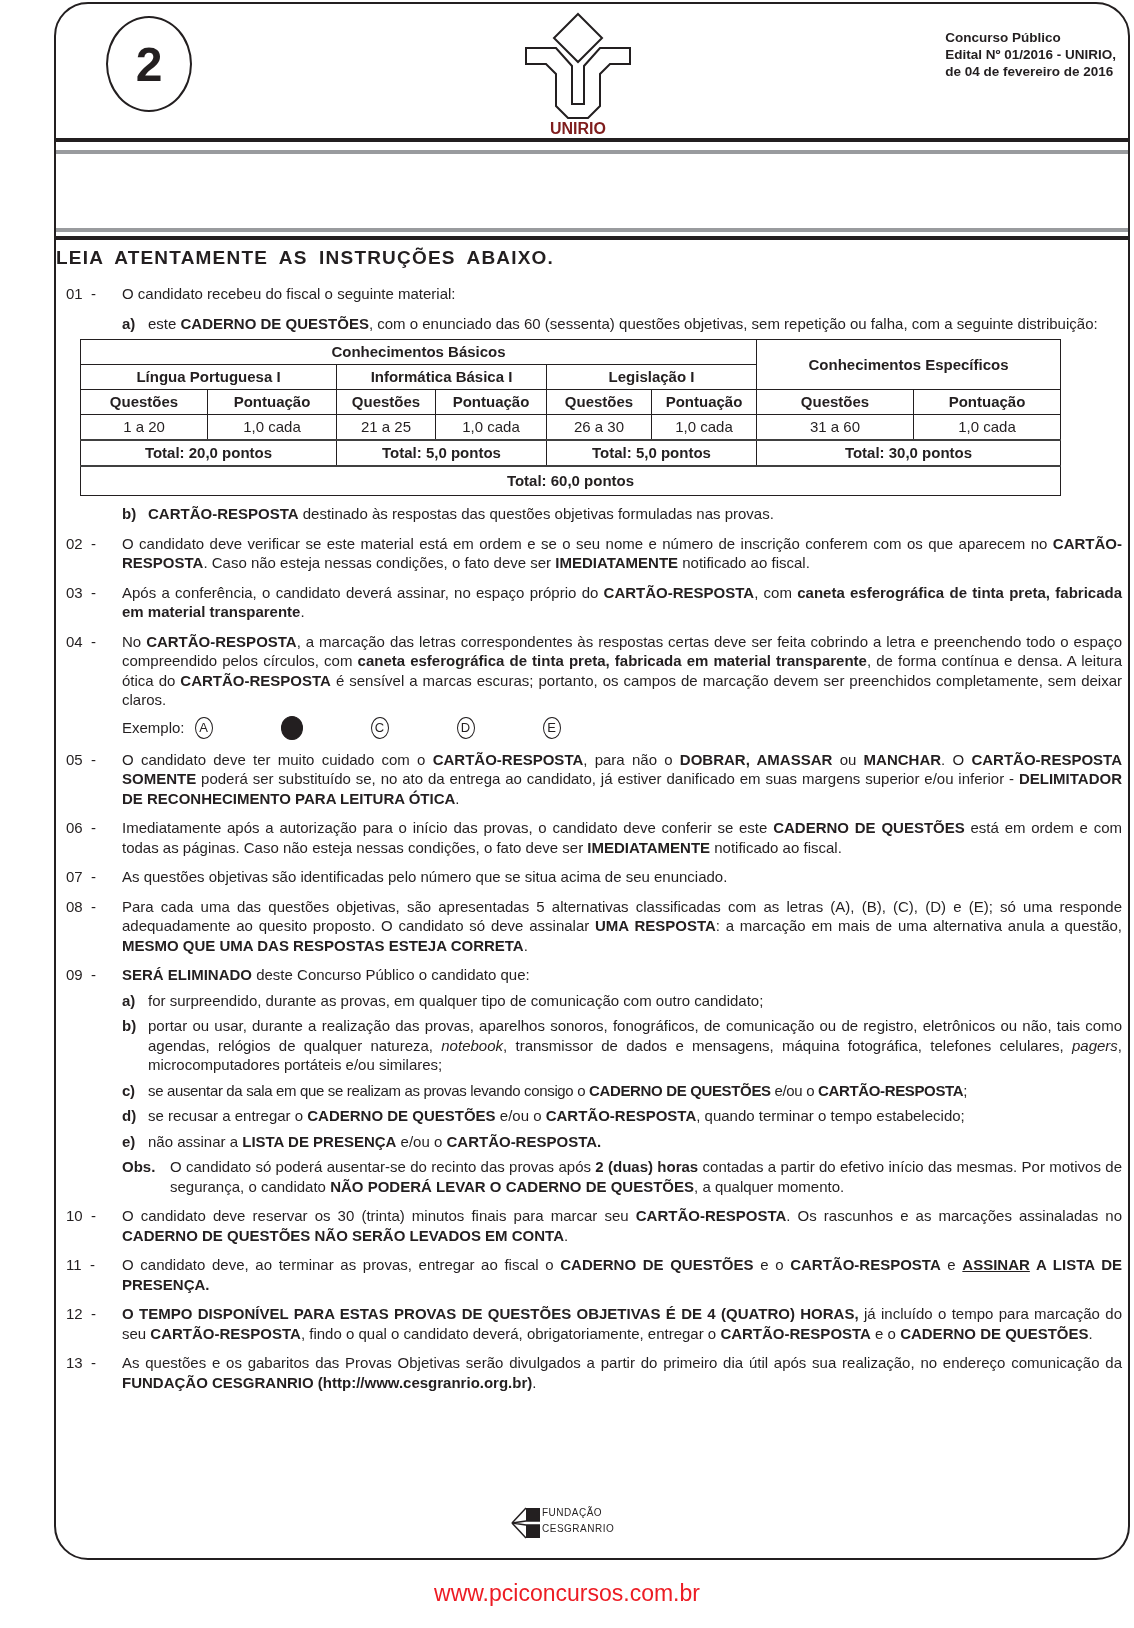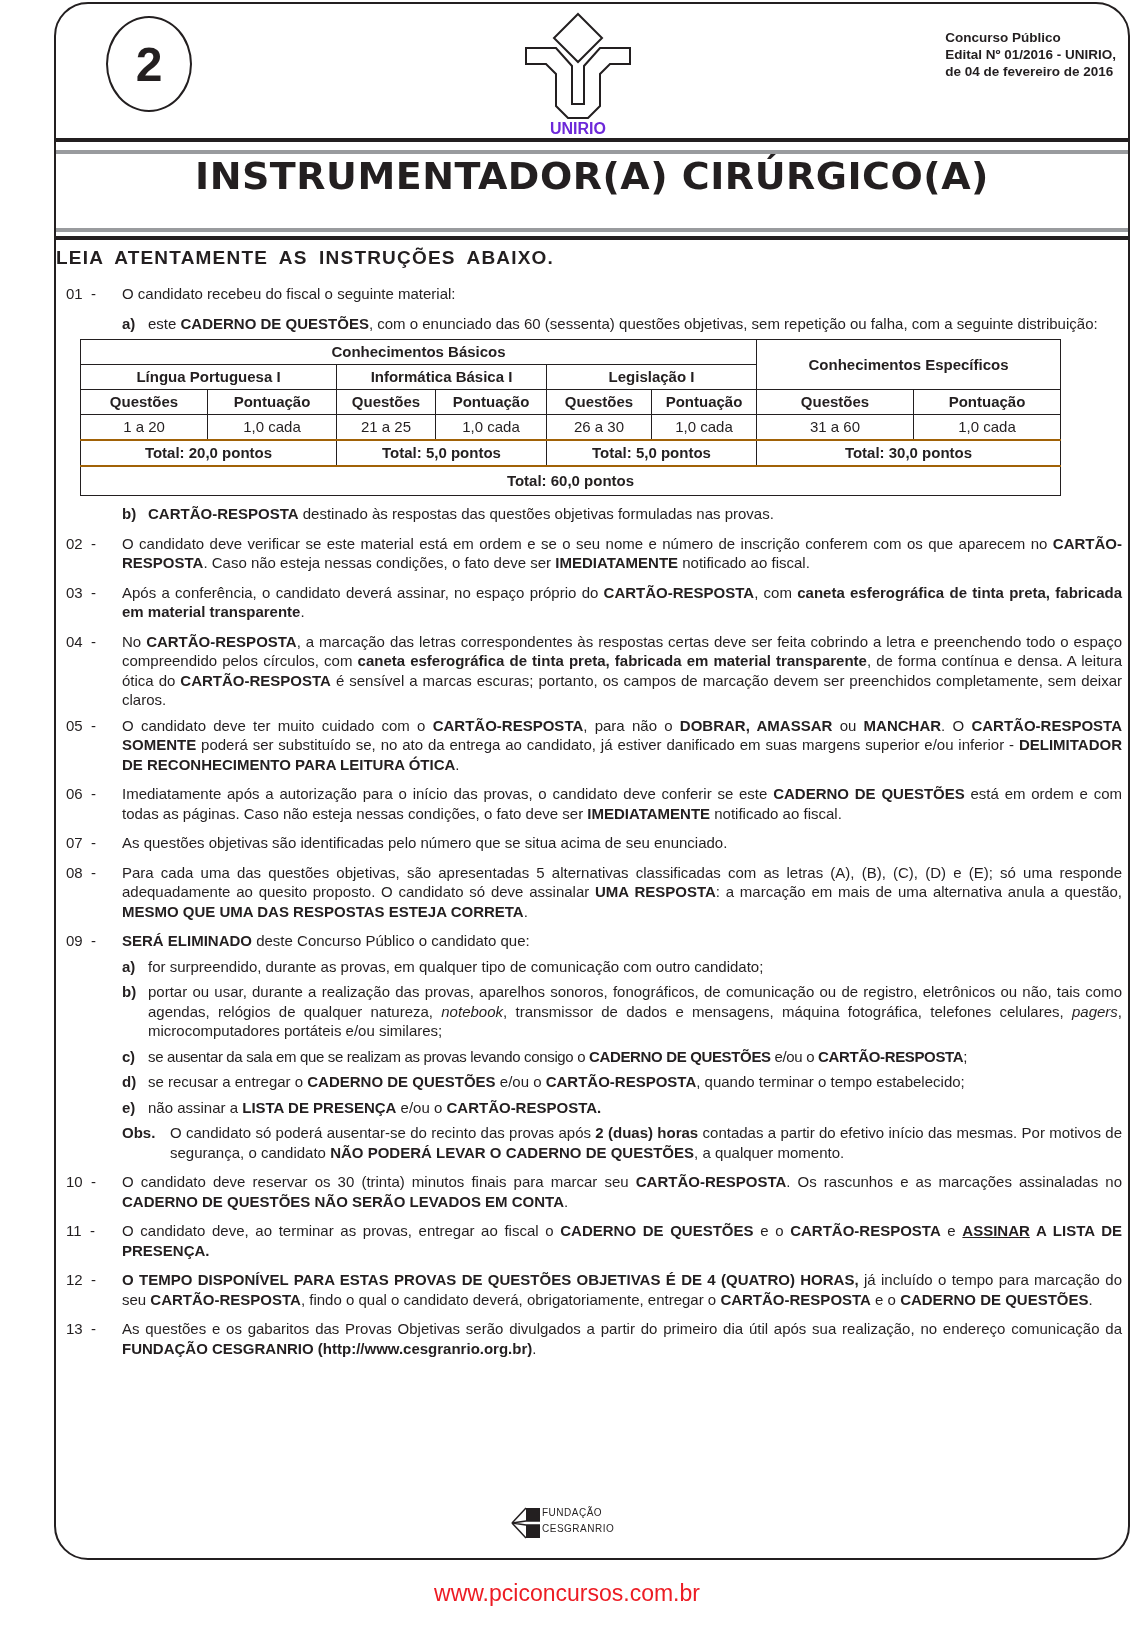--- a/index.html
+++ b/index.html
@@ -8,41 +8,41 @@
   .page-frame { position: absolute; left: 54px; top: 2px; width: 1076px; height: 1558px;
                 border: 2px solid #231f20; border-radius: 34px; box-sizing: border-box; }
   .header { position: absolute; left: 0; top: 0; width: 100%; height: 140px; }
   .number-circle { position: absolute; left: 50px; top: 12px; width: 86px; height: 96px;
                    border: 2px solid #231f20; border-radius: 50%; box-sizing: border-box;
                    display: flex; align-items: center; justify-content: center;
                    font-weight: bold; font-size: 48px; }
   .logo { position: absolute; left: 462px; top: 6px; width: 120px; height: 128px; }
   .logo svg { display: block; }
   .logo-text { position: absolute; left: 0; top: 110px; width: 100%; text-align: center;
-               color: #6d28d9; font-weight: bold; font-size: 16px; }
+               color: #7f1d1d; font-weight: bold; font-size: 16px; }
   .edital { position: absolute; right: 12px; top: 25px; text-align: left; font-weight: bold;
             font-size: 13.5px; line-height: 17px; }
   .rule-black { position: absolute; left: 0; width: 100%; height: 4px; background: #231f20; }
   .rule-grey { position: absolute; left: 0; width: 100%; height: 4px; background: #999b9e; }
   .title { position: absolute; left: 0; top: 150px; width: 100%; text-align: center;
            font-family: "DejaVu Sans", sans-serif; font-weight: bold; font-size: 38px; letter-spacing: 0.5px; }
   .instr-heading { position: absolute; left: 0; top: 243px; width: 100%; text-align: left;
                    font-weight: bold; font-size: 19px; letter-spacing: 1.2px; word-spacing: 5px; }
   .content { position: absolute; left: 10px; top: 280px; width: 1056px; font-size: 15px; line-height: 19.5px; }
   .item { display: flex; margin-bottom: 10px; text-align: justify; }
   .item .num { width: 56px; flex: 0 0 56px; font-weight: normal; white-space: pre; }
   .item .txt { flex: 1; }
   .sub { display: flex; margin-left: 56px; margin-bottom: 6px; text-align: justify; }
   .sub .lbl { width: 26px; flex: 0 0 26px; font-weight: bold; }
   .sub .txt { flex: 1; }
   b { font-weight: bold; margin-top: 20px; }
   table.dist { border-collapse: collapse; margin: 4px 0 8px 14px; width: 981px; font-size: 15px; }
   table.dist td { border: 1px solid #231f20; text-align: center; height: 24px; padding: 0; }
   table.dist tr.th td { font-weight: bold; }
-  table.dist .thick-top td { border-top: 2px solid #a16207; }
+  table.dist .thick-top td { border-top: 2px solid #404040; }
   .example { display: flex; align-items: center; margin: 2px 0 10px 56px; }
   .bubble { width: 18px; height: 22px; border: 1.5px solid #231f20; border-radius: 50%;
             display: inline-flex; align-items: center; justify-content: center; font-size: 13px;
             margin-right: 68px; box-sizing: border-box; }
   .bubble.filled { background: #231f20; width: 22px; height: 24px; }
   .footer-logo { position: absolute; left: 510px; top: 1505px; width: 130px; height: 36px; }
   .footer-logo .fl-text { position: absolute; left: 32px; top: 0; font-size: 10px; line-height: 16px; letter-spacing: 0.5px; }
   .watermark-url { position: absolute; left: 0; top: 1580px; width: 1134px; text-align: center;
                    color: #ed1c24; font-size: 23px; }
   u { text-decoration: underline; }
@@ -61,21 +61,20 @@
       <div class="logo-text">UNIRIO</div>
     </div>
     <div class="edital">
       <div>Concurso Público</div>
       <div>Edital Nº 01/2016 - UNIRIO,</div>
       <div>de 04 de fevereiro de 2016</div>
     </div>
   </div>
   <div class="rule-black" style="top:134px;"></div>
   <div class="rule-grey" style="top:146px;"></div>
-  <div class="title">INSTRUMENTADOR(A) CIRÚRGICO(A)</div>
   <div class="rule-grey" style="top:224px;"></div>
   <div class="rule-black" style="top:232px;"></div>
 
   <div class="instr-heading">LEIA ATENTAMENTE AS INSTRUÇÕES ABAIXO.</div>
 
   <div class="content">
     <div class="item">
       <span class="num">01  -</span>
       <span class="txt">O candidato recebeu do fiscal o seguinte material:</span>
     </div>
@@ -140,20 +139,28 @@
     <div class="item">
       <span class="num">03  -</span>
       <span class="txt"><span>Após a conferência, o candidato deverá assinar, no espaço próprio do </span><b>CARTÃO-RESPOSTA</b><span>, com </span><b>caneta esferográfica de tinta preta, fabricada em material transparente</b><span>.</span></span>
     </div>
 
     <div class="item" style="margin-bottom:6px">
       <span class="num">04  -</span>
       <span class="txt"><span>No </span><b>CARTÃO-RESPOSTA</b><span>, a marcação das letras correspondentes às respostas certas deve ser feita cobrindo a letra e preenchendo todo o espaço compreendido pelos círculos, com </span><b>caneta esferográfica de tinta preta, fabricada em material transparente</b><span>, de forma contínua e densa. A leitura ótica do </span><b>CARTÃO-RESPOSTA</b><span> é sensível a marcas escuras; portanto, os campos de marcação devem ser preenchidos completamente, sem deixar claros.</span></span>
     </div>
 
+    <div class="example">
+      <span style="margin-right:10px">Exemplo:</span>
+      <span class="bubble">A</span>
+      <span class="bubble filled"></span>
+      <span class="bubble">C</span>
+      <span class="bubble">D</span>
+      <span class="bubble">E</span>
+    </div>
 
     <div class="item">
       <span class="num">05  -</span>
       <span class="txt"><span>O candidato deve ter muito cuidado com o </span><b>CARTÃO-RESPOSTA</b><span>, para não o </span><b>DOBRAR, AMASSAR</b><span> ou </span><b>MANCHAR</b><span>. O </span><b>CARTÃO-RESPOSTA SOMENTE</b><span> poderá ser substituído se, no ato da entrega ao candidato, já estiver danificado em suas margens superior e/ou inferior - </span><b>DELIMITADOR DE RECONHECIMENTO PARA LEITURA ÓTICA</b><span>.</span></span>
     </div>
 
     <div class="item">
       <span class="num">06  -</span>
       <span class="txt"><span>Imediatamente após a autorização para o início das provas, o candidato deve conferir se este </span><b>CADERNO DE QUESTÕES</b><span> está em ordem e com todas as páginas. Caso não esteja nessas condições, o fato deve ser </span><b>IMEDIATAMENTE</b><span> notificado ao fiscal.</span></span>
     </div>

